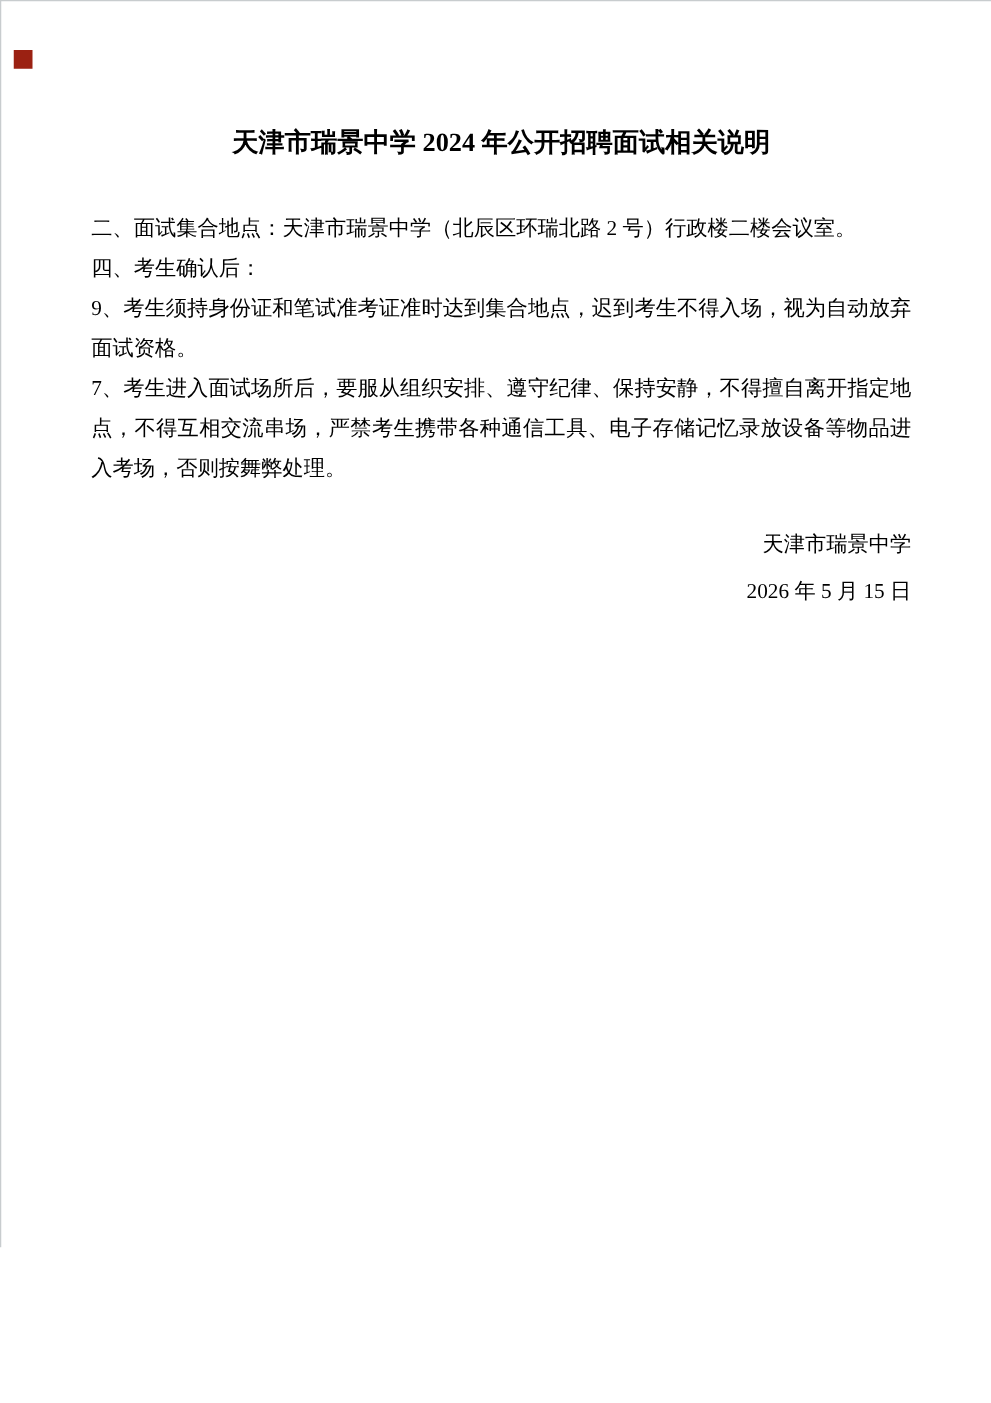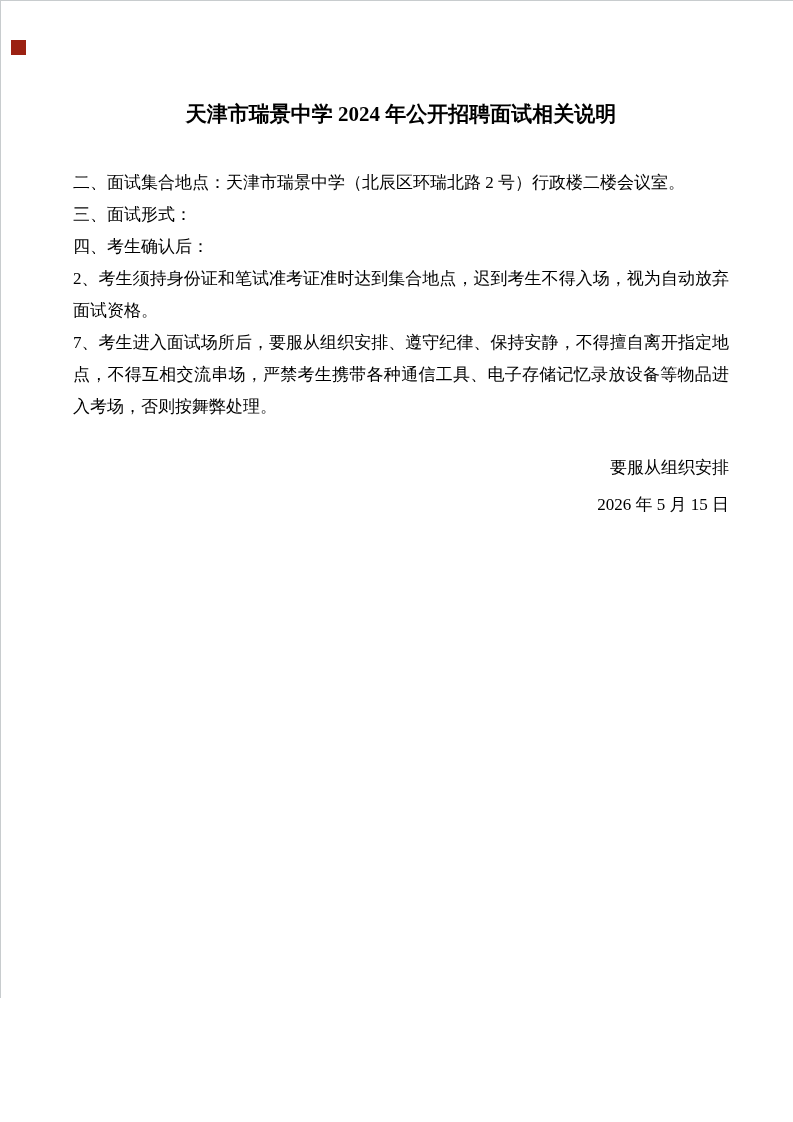--- a/index.html
+++ b/index.html
@@ -62,30 +62,29 @@
 
   <div class="red-mark" style="background-color: rgb(155, 33, 18);"></div>
 
   <div class="content">
 
     <h1 class="title">天津市瑞景中学 2024 年公开招聘面试相关说明</h1>
 
 
     <p class="line">二、面试集合地点：天津市瑞景中学（北辰区环瑞北路 2 号）行政楼二楼会议室。</p>
 
-    <p class="line">三、面试形式：</p>
 
 
 
     <p class="line">四、考生确认后：</p>
 
-    <p class="line">2、考生须持身份证和笔试准考证准时达到集合地点，迟到考生不得入场，视为自动放弃面试资格。</p>
+    <p class="line">9、考生须持身份证和笔试准考证准时达到集合地点，迟到考生不得入场，视为自动放弃面试资格。</p>
 
 
     <p class="line">7、考生进入面试场所后，要服从组织安排、遵守纪律、保持安静，不得擅自离开指定地点，不得互相交流串场，严禁考生携带各种通信工具、电子存储记忆录放设备等物品进入考场，否则按舞弊处理。</p>
 
     <div class="sig-block">
-      <p class="line">要服从组织安排</p>
+      <p class="line">天津市瑞景中学</p>
       <p class="line">2026 年 5 月 15 日</p>
     </div>
 
   </div>
 </div>
 
 </body></html>

